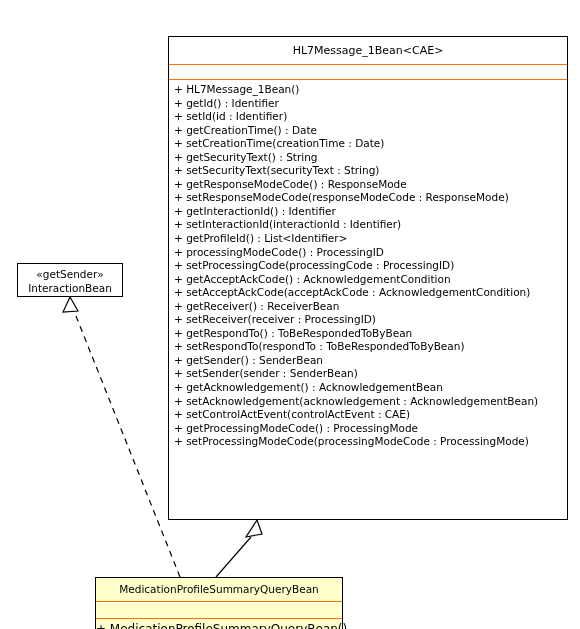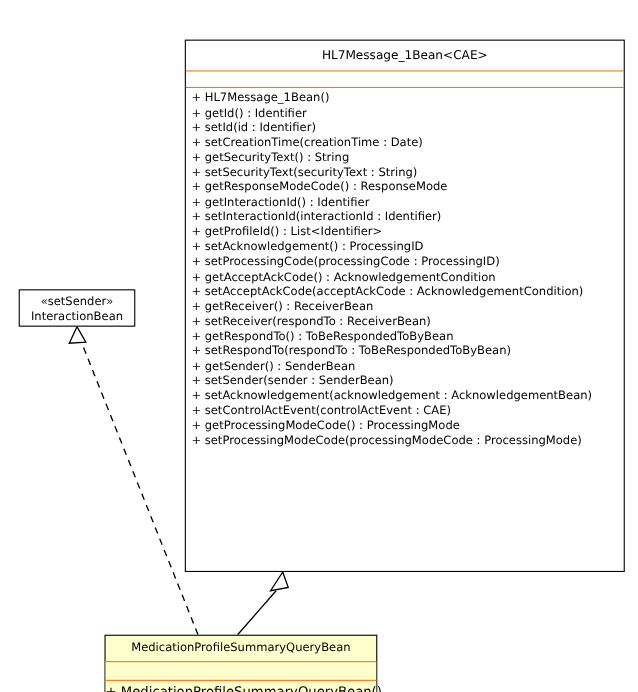--- a/index.html
+++ b/index.html
@@ -142,46 +142,49 @@
     </g>
   </svg>
 
   <div class="uml-box" id="class-hl7message">
     <div class="uml-compartment uml-title">HL7Message_1Bean&lt;CAE&gt;</div>
     <div class="uml-compartment uml-empty"></div>
     <div class="uml-compartment uml-members">
       <div class="uml-member">+ HL7Message_1Bean()</div>
       <div class="uml-member">+ getId() : Identifier</div>
       <div class="uml-member">+ setId(id : Identifier)</div>
+      <div class="uml-member">+ getCreationTime() : Date</div>
       <div class="uml-member">+ setCreationTime(creationTime : Date)</div>
       <div class="uml-member">+ getSecurityText() : String</div>
       <div class="uml-member">+ setSecurityText(securityText : String)</div>
       <div class="uml-member">+ getResponseModeCode() : ResponseMode</div>
+      <div class="uml-member">+ setResponseModeCode(responseModeCode : ResponseMode)</div>
       <div class="uml-member">+ getInteractionId() : Identifier</div>
       <div class="uml-member">+ setInteractionId(interactionId : Identifier)</div>
       <div class="uml-member">+ getProfileId() : List&lt;Identifier&gt;</div>
-      <div class="uml-member">+ setAcknowledgement() : ProcessingID</div>
+      <div class="uml-member">+ processingModeCode() : ProcessingID</div>
       <div class="uml-member">+ setProcessingCode(processingCode : ProcessingID)</div>
       <div class="uml-member">+ getAcceptAckCode() : AcknowledgementCondition</div>
       <div class="uml-member">+ setAcceptAckCode(acceptAckCode : AcknowledgementCondition)</div>
       <div class="uml-member">+ getReceiver() : ReceiverBean</div>
-      <div class="uml-member">+ setReceiver(respondTo : ReceiverBean)</div>
+      <div class="uml-member">+ setReceiver(receiver : ProcessingID)</div>
       <div class="uml-member">+ getRespondTo() : ToBeRespondedToByBean</div>
       <div class="uml-member">+ setRespondTo(respondTo : ToBeRespondedToByBean)</div>
       <div class="uml-member">+ getSender() : SenderBean</div>
       <div class="uml-member">+ setSender(sender : SenderBean)</div>
+      <div class="uml-member">+ getAcknowledgement() : AcknowledgementBean</div>
       <div class="uml-member">+ setAcknowledgement(acknowledgement : AcknowledgementBean)</div>
       <div class="uml-member">+ setControlActEvent(controlActEvent : CAE)</div>
       <div class="uml-member">+ getProcessingModeCode() : ProcessingMode</div>
       <div class="uml-member">+ setProcessingModeCode(processingModeCode : ProcessingMode)</div>
     </div>
   </div>
 
   <div class="uml-box" id="interface-interactionbean">
-    <div class="iface-stereotype">«setSender»</div>
+    <div class="iface-stereotype">«getSender»</div>
     <div class="iface-name">InteractionBean</div>
   </div>
 
   <div class="uml-box" id="class-medicationprofile">
     <div class="uml-compartment uml-title">MedicationProfileSummaryQueryBean</div>
     <div class="uml-compartment uml-empty"></div>
     <div class="uml-compartment uml-members">
       <div class="uml-member">+ MedicationProfileSummaryQueryBean()</div>
     </div>
   </div>

